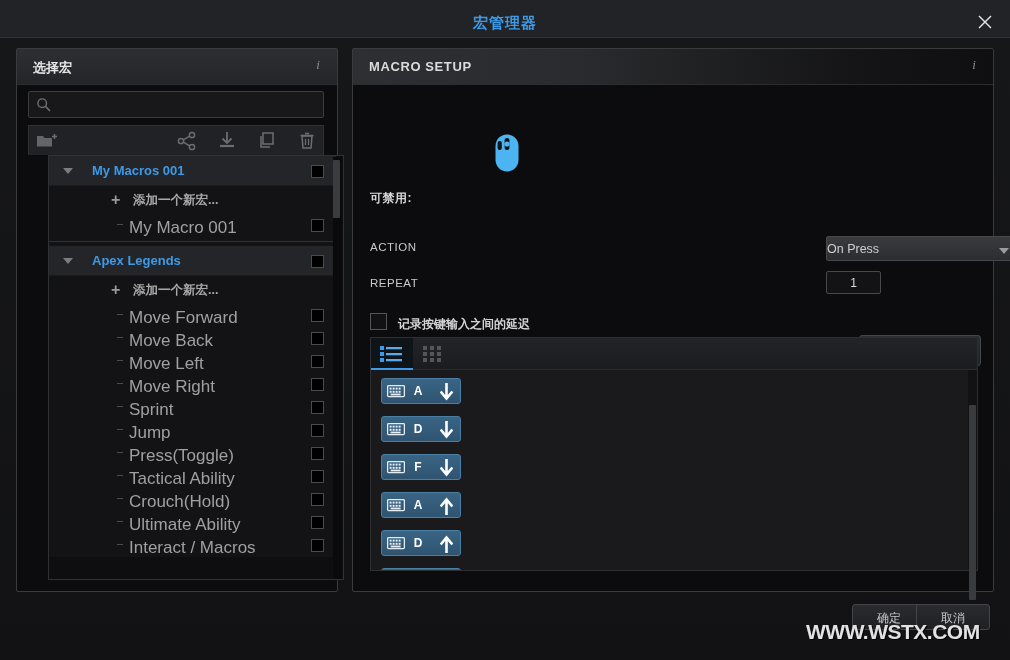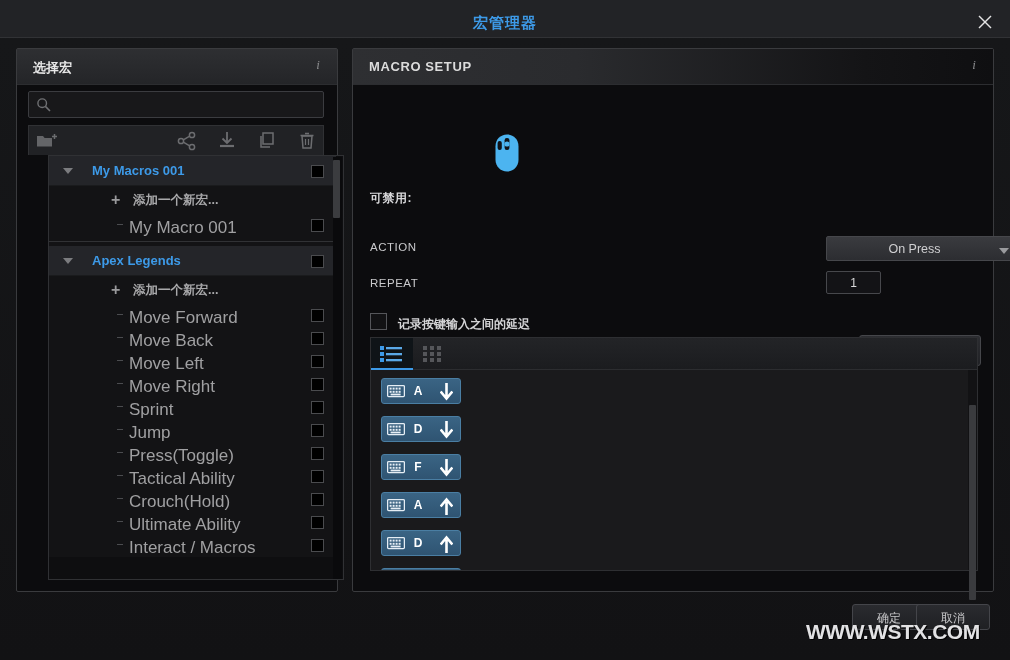--- a/index.html
+++ b/index.html
@@ -154,21 +154,21 @@
   .field-label.cn { font-size: 12px; font-weight: bold; color: #d8d8da; }
 
   .mouse-icon { position: absolute; left: 492px; top: 95px; width: 28px; height: 40px; }
 
   .select {
     position: absolute; left: 473px; top: 151px; width: 195px; height: 25px;
     background: linear-gradient(180deg,#3a3b3f 0%, #2c2d31 100%);
     border: 1px solid #46474b; border-radius: 2px; cursor: pointer;
   }
   .select .sel-val {
-    position: absolute; left: 0; top: 5px; width: 175px; text-align: center;
+    position: absolute; left: 0; top: 5px; width: 175px; 
     font-size: 12.5px; color: #cfcfd1;
   }
   .select .chev {
     position: absolute; right: 11px; top: 11px; width: 0; height: 0;
     border-left: 5px solid transparent; border-right: 5px solid transparent;
     border-top: 6px solid #9a9b9e;
   }
 
   .numbox {
     position: absolute; left: 473px; top: 186px; width: 55px; height: 23px;

